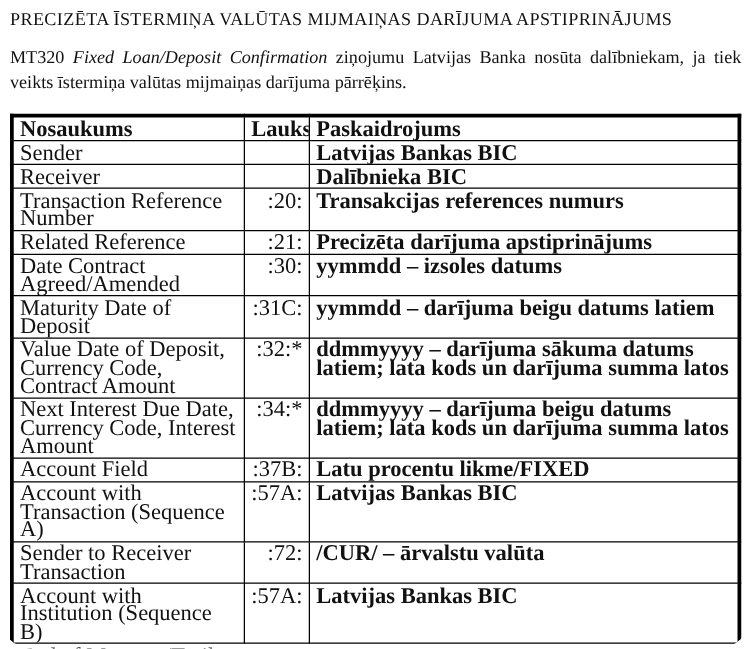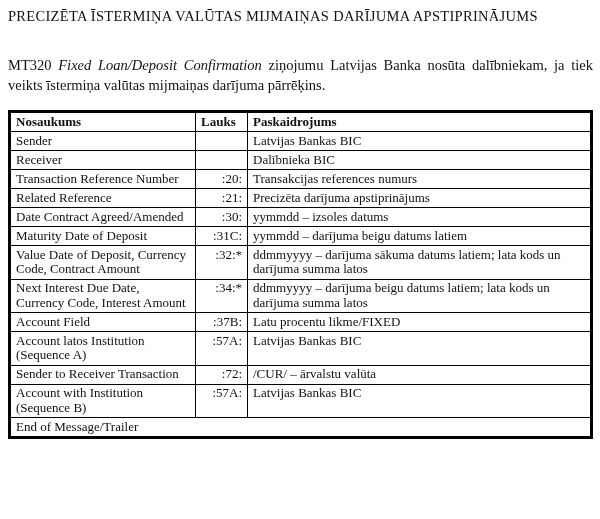--- a/index.html
+++ b/index.html
@@ -18,48 +18,48 @@
     border-radius: 26px;
   }
   .doc-title {
     font-size: 14.5px;
     font-weight: normal;
     letter-spacing: 0.3px;
     white-space: nowrap;
     margin-top: 1px;
   }
   .intro {
-    margin-top: 30px;
+    margin-top: 11px;
     font-size: 14.5px;
     line-height: 20px;
     text-align: justify;
     text-align-last: left;
   }
   .intro em { font-style: italic; }
   table.spec {
     margin-top: 15px;
     width: 585px;
     border-collapse: collapse;
     border: 3px solid #000;
     table-layout: fixed;
   }
   table.spec th, table.spec td {
     border: 1.8px solid #000;
-    font-size: 13px;
+    font-size: 18px;
     line-height: 14.5px;
     padding: 1.5px 5px 2px 5px;
     vertical-align: top;
     overflow: hidden;
   }
   col.c-name  { width: 186px; }
   col.c-field { width: 52px; }
   table.spec th { font-weight: bold; text-align: left; }
   th.field-h { text-align: center; }
   td.field-cell { text-align: right; }
-  td.desc-cell { white-space: pre-line; }
+  td.desc-cell { white-space: pre-line; font-weight: bold; }
   td.section-cell { font-weight: normal; }
   tr.section-divider td { border-bottom: 6px double #000; }
 </style>
 </head>
 <body>
 
 <div class="page">
 
   <h1 class="doc-title">PRECIZĒTA ĪSTERMIŅA VALŪTAS MIJMAIŅAS DARĪJUMA APSTIPRINĀJUMS</h1>
 
@@ -118,21 +118,21 @@
           <td class="name-cell">Next Interest Due Date, Currency Code, Interest Amount</td>
           <td class="field-cell">:34:*</td>
           <td class="desc-cell">ddmmyyyy – darījuma beigu datums latiem; lata kods un darījuma summa latos</td>
         </tr>
         <tr>
           <td class="name-cell">Account Field</td>
           <td class="field-cell">:37B:</td>
           <td class="desc-cell">Latu procentu likme/FIXED</td>
         </tr>
         <tr>
-          <td class="name-cell">Account latos Institution (Sequence A)</td>
+          <td class="name-cell">Account with Transaction (Sequence A)</td>
           <td class="field-cell">:57A:</td>
           <td class="desc-cell">Latvijas Bankas BIC</td>
         </tr>
         <tr>
           <td class="name-cell">Sender to Receiver Transaction</td>
           <td class="field-cell">:72:</td>
           <td class="desc-cell">/CUR/ – ārvalstu valūta</td>
         </tr>
         <tr>
           <td class="name-cell">Account with Institution (Sequence B)</td>

